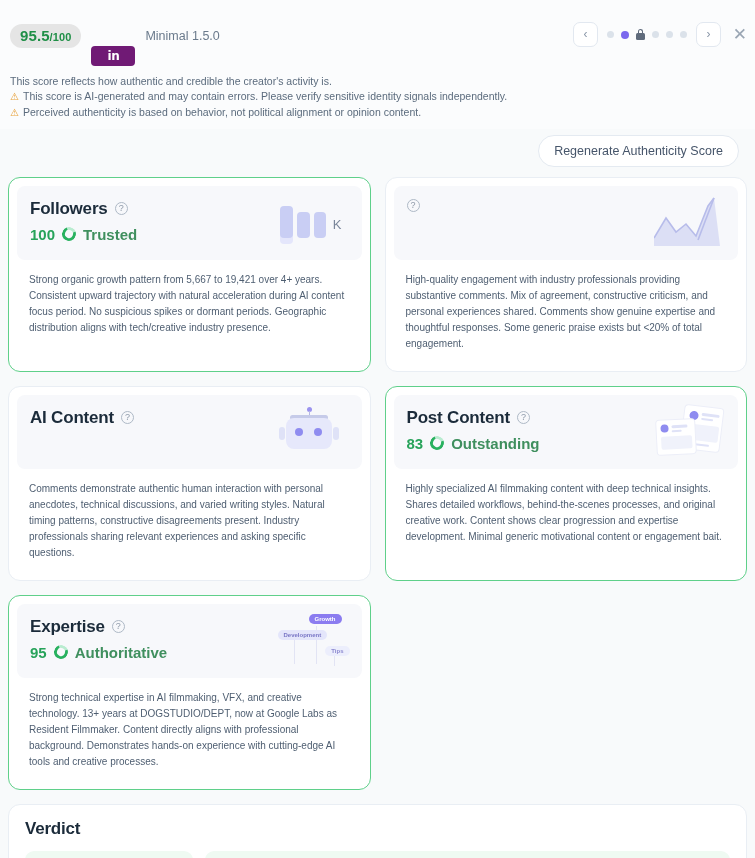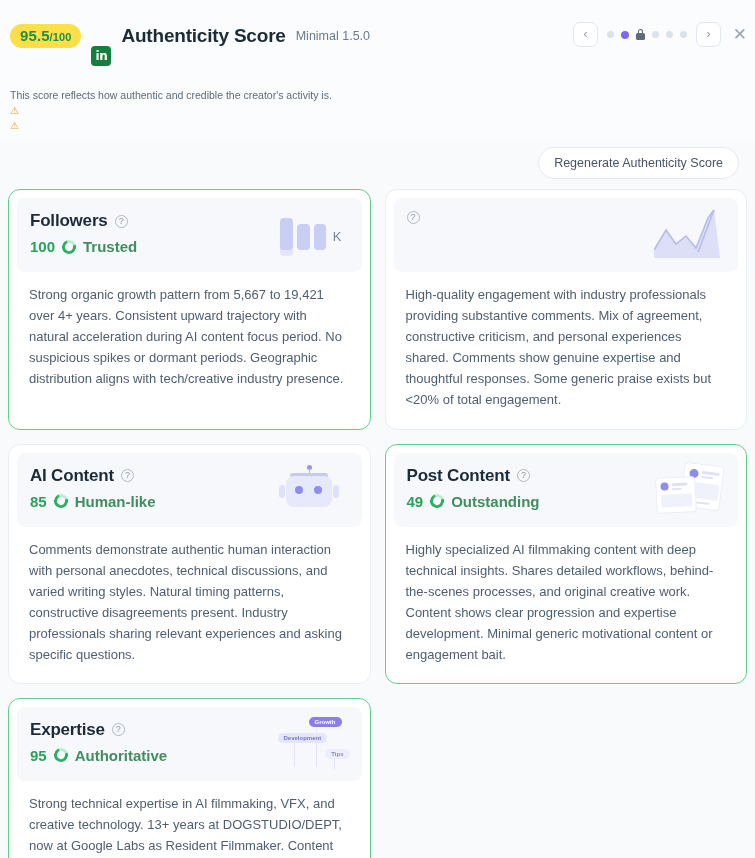--- a/index.html
+++ b/index.html
@@ -9,34 +9,34 @@
     font-family: "Liberation Sans", sans-serif;
     color: #2b3a4a;
     overflow: hidden;
   }
   .page { position: relative; width: 755px; height: 858px; background: #f8fafb; }
 
   
   .header { position: relative; padding: 6px 10px 8px 10px; background: #fbfcfd; }
   .hdr-top { display: flex; align-items: center; gap: 10px; }
   .score-pill {
-    background: #fde047; color: #1f8f47; border-radius: 20px;
+    background: #e5e5e5; color: #1f8f47; border-radius: 20px;
     padding: 3px 10px 4px; font-size: 15px; font-weight: 600; letter-spacing: .1px;
     white-space: nowrap;
   }
   .score-pill .denom { font-size: 11px; font-weight: 600; }
   .li-logo {
-    width: 20px; height: 20px; background: #15803d; border-radius: 4px;
+    width: 44px; height: 20px; background: #701a75; border-radius: 4px;
     color: #fff; font-size: 12px; font-weight: 700; line-height: 20px;
     text-align: center; font-family: "DejaVu Sans", sans-serif; letter-spacing: -0.5px; margin-top: 40px;
   }
   .hdr-title { font-size: 19px; font-weight: 700; color: #1b2b3a; letter-spacing: -.2px; }
   .hdr-version { font-size: 12.5px; color: #6a7a8c; font-weight: 400; }
 
-  .hdr-sub { font-size: 10.5px; color: #5b6b7d; margin-top: 22px; line-height: 1.45; }
+  .hdr-sub { font-size: 10.5px; color: #5b6b7d; margin-top: 8px; line-height: 1.45; }
   .warn-line { font-size: 10.5px; color: #5b6b7d; line-height: 1.5; display: flex; align-items: flex-start; gap: 4px; }
   .warn-ico { color: #e8a33d; font-size: 10px; line-height: 1.5; }
 
   
   .hdr-nav { position: absolute; right: 34px; top: 22px; display: flex; align-items: center; gap: 9px; }
   .nav-btn {
     width: 25px; height: 25px; border: 1px solid #e2e8f0; border-radius: 7px;
     background: #fff; color: #8a97a8; font-size: 12px; line-height: 23px; text-align: center;
     cursor: pointer;
   }
@@ -75,21 +75,21 @@
     font-size: 9px; line-height: 11px; text-align: center; color: #8d99a8; font-weight: 400;
   }
   .card-score { display: flex; align-items: center; gap: 7px; margin-top: 7px; }
   .score-num { font-size: 15px; font-weight: 700; color: #27a35a; }
   .ring {
     width: 14px; height: 14px; border-radius: 50%;
     border: 3.2px solid #28b15f; border-top-color: #b9ecd0;
     transform: rotate(25deg);
   }
   .score-label { font-size: 15px; color: #3f8f5e; font-weight: 600; }
-  .card-body { padding: 12px 12px 10px; font-size: 13px; line-height: 1.62; color: #4e5e71; }
+  .card-body { padding: 12px 12px 10px; font-size: 10px; line-height: 1.62; color: #4e5e71; }
 
   .card-ico { position: absolute; right: 12px; top: 10px; width: 72px; height: 56px; }
 
   
   .bars { position: relative; width: 62px; height: 48px; }
   .bars i { position: absolute; bottom: 6px; background: #cdd2f5; border-radius: 4px; display:block; }
   .bars .b1 { left: 2px; width: 13px; height: 32px; background: #c9cef4; }
   .bars .b1b { left: 2px; bottom: 0px; width: 13px; height: 14px; background: #e4e6fb; border-radius: 4px; }
   .bars .b2 { left: 19px; width: 13px; height: 26px; background: #c9cef4; }
   .bars .b3 { left: 36px; width: 12px; height: 26px; background: #c9cef4; }
@@ -143,29 +143,30 @@
 <body>
 
 <div class="page">
 
   <div class="header">
     <div class="hdr-top">
       <div class="score-pill">
         <span>95.5</span><span class="denom">/100</span>
       </div>
       <div class="li-logo">in</div>
-      <div class="hdr-title">Authenticity Score</div>
       <div class="hdr-version">Minimal 1.5.0</div>
     </div>
     <div class="hdr-sub">This score reflects how authentic and credible the creator's activity is.</div>
     <div class="warn-line">
       <span class="warn-ico">⚠</span>
+      <span>This score is AI-generated and may contain errors. Please verify sensitive identity signals independently.</span>
     </div>
     <div class="warn-line">
       <span class="warn-ico">⚠</span>
+      <span>Perceived authenticity is based on behavior, not political alignment or opinion content.</span>
     </div>
 
     <div class="hdr-nav">
       <div class="nav-btn">‹</div>
       <div class="dots">
         <div class="dot"></div>
         <div class="dot active"></div>
         <div class="lock">
             <div class="shackle"></div>
             <div class="body"></div>
@@ -225,25 +226,20 @@
         </div>
       </div>
       <div class="card-body">High-quality engagement with industry professionals providing substantive comments. Mix of agreement, constructive criticism, and personal experiences shared. Comments show genuine expertise and thoughtful responses. Some generic praise exists but &lt;20% of total engagement.</div>
     </div>
 
     <div class="card">
       <div class="card-head">
         <div class="card-title">
           <span>AI Content</span>
           <span class="help">?</span>
-        </div>
-        <div class="card-score">
-          <span class="score-num">85</span>
-          <span class="ring"></span>
-          <span class="score-label">Human-like</span>
         </div>
         <div class="card-ico">
           <div class="robot">
             <div class="ant"></div>
               <div class="antl"></div>
               <div class="brow"></div>
             <div class="ear ear1"></div>
               <div class="ear ear2"></div>
             <div class="head"></div>
             <div class="eye e1"></div>
@@ -254,21 +250,21 @@
       <div class="card-body">Comments demonstrate authentic human interaction with personal anecdotes, technical discussions, and varied writing styles. Natural timing patterns, constructive disagreements present. Industry professionals sharing relevant experiences and asking specific questions.</div>
     </div>
 
     <div class="card hl">
       <div class="card-head">
         <div class="card-title">
           <span>Post Content</span>
           <span class="help">?</span>
         </div>
         <div class="card-score">
-          <span class="score-num">49</span>
+          <span class="score-num">83</span>
           <span class="ring"></span>
           <span class="score-label">Outstanding</span>
         </div>
         <div class="card-ico">
           <div class="posts">
             <div class="sheet s1">
               <div class="av" style="left:5px;top:5px;width:9px;height:9px;"></div>
               <div class="ln" style="left:17px;top:6px;width:18px;height:3px;"></div>
               <div class="ln" style="left:17px;top:11px;width:12px;height:2px;"></div>
               <div class="img" style="left:4px;top:18px;width:32px;height:16px;"></div>

